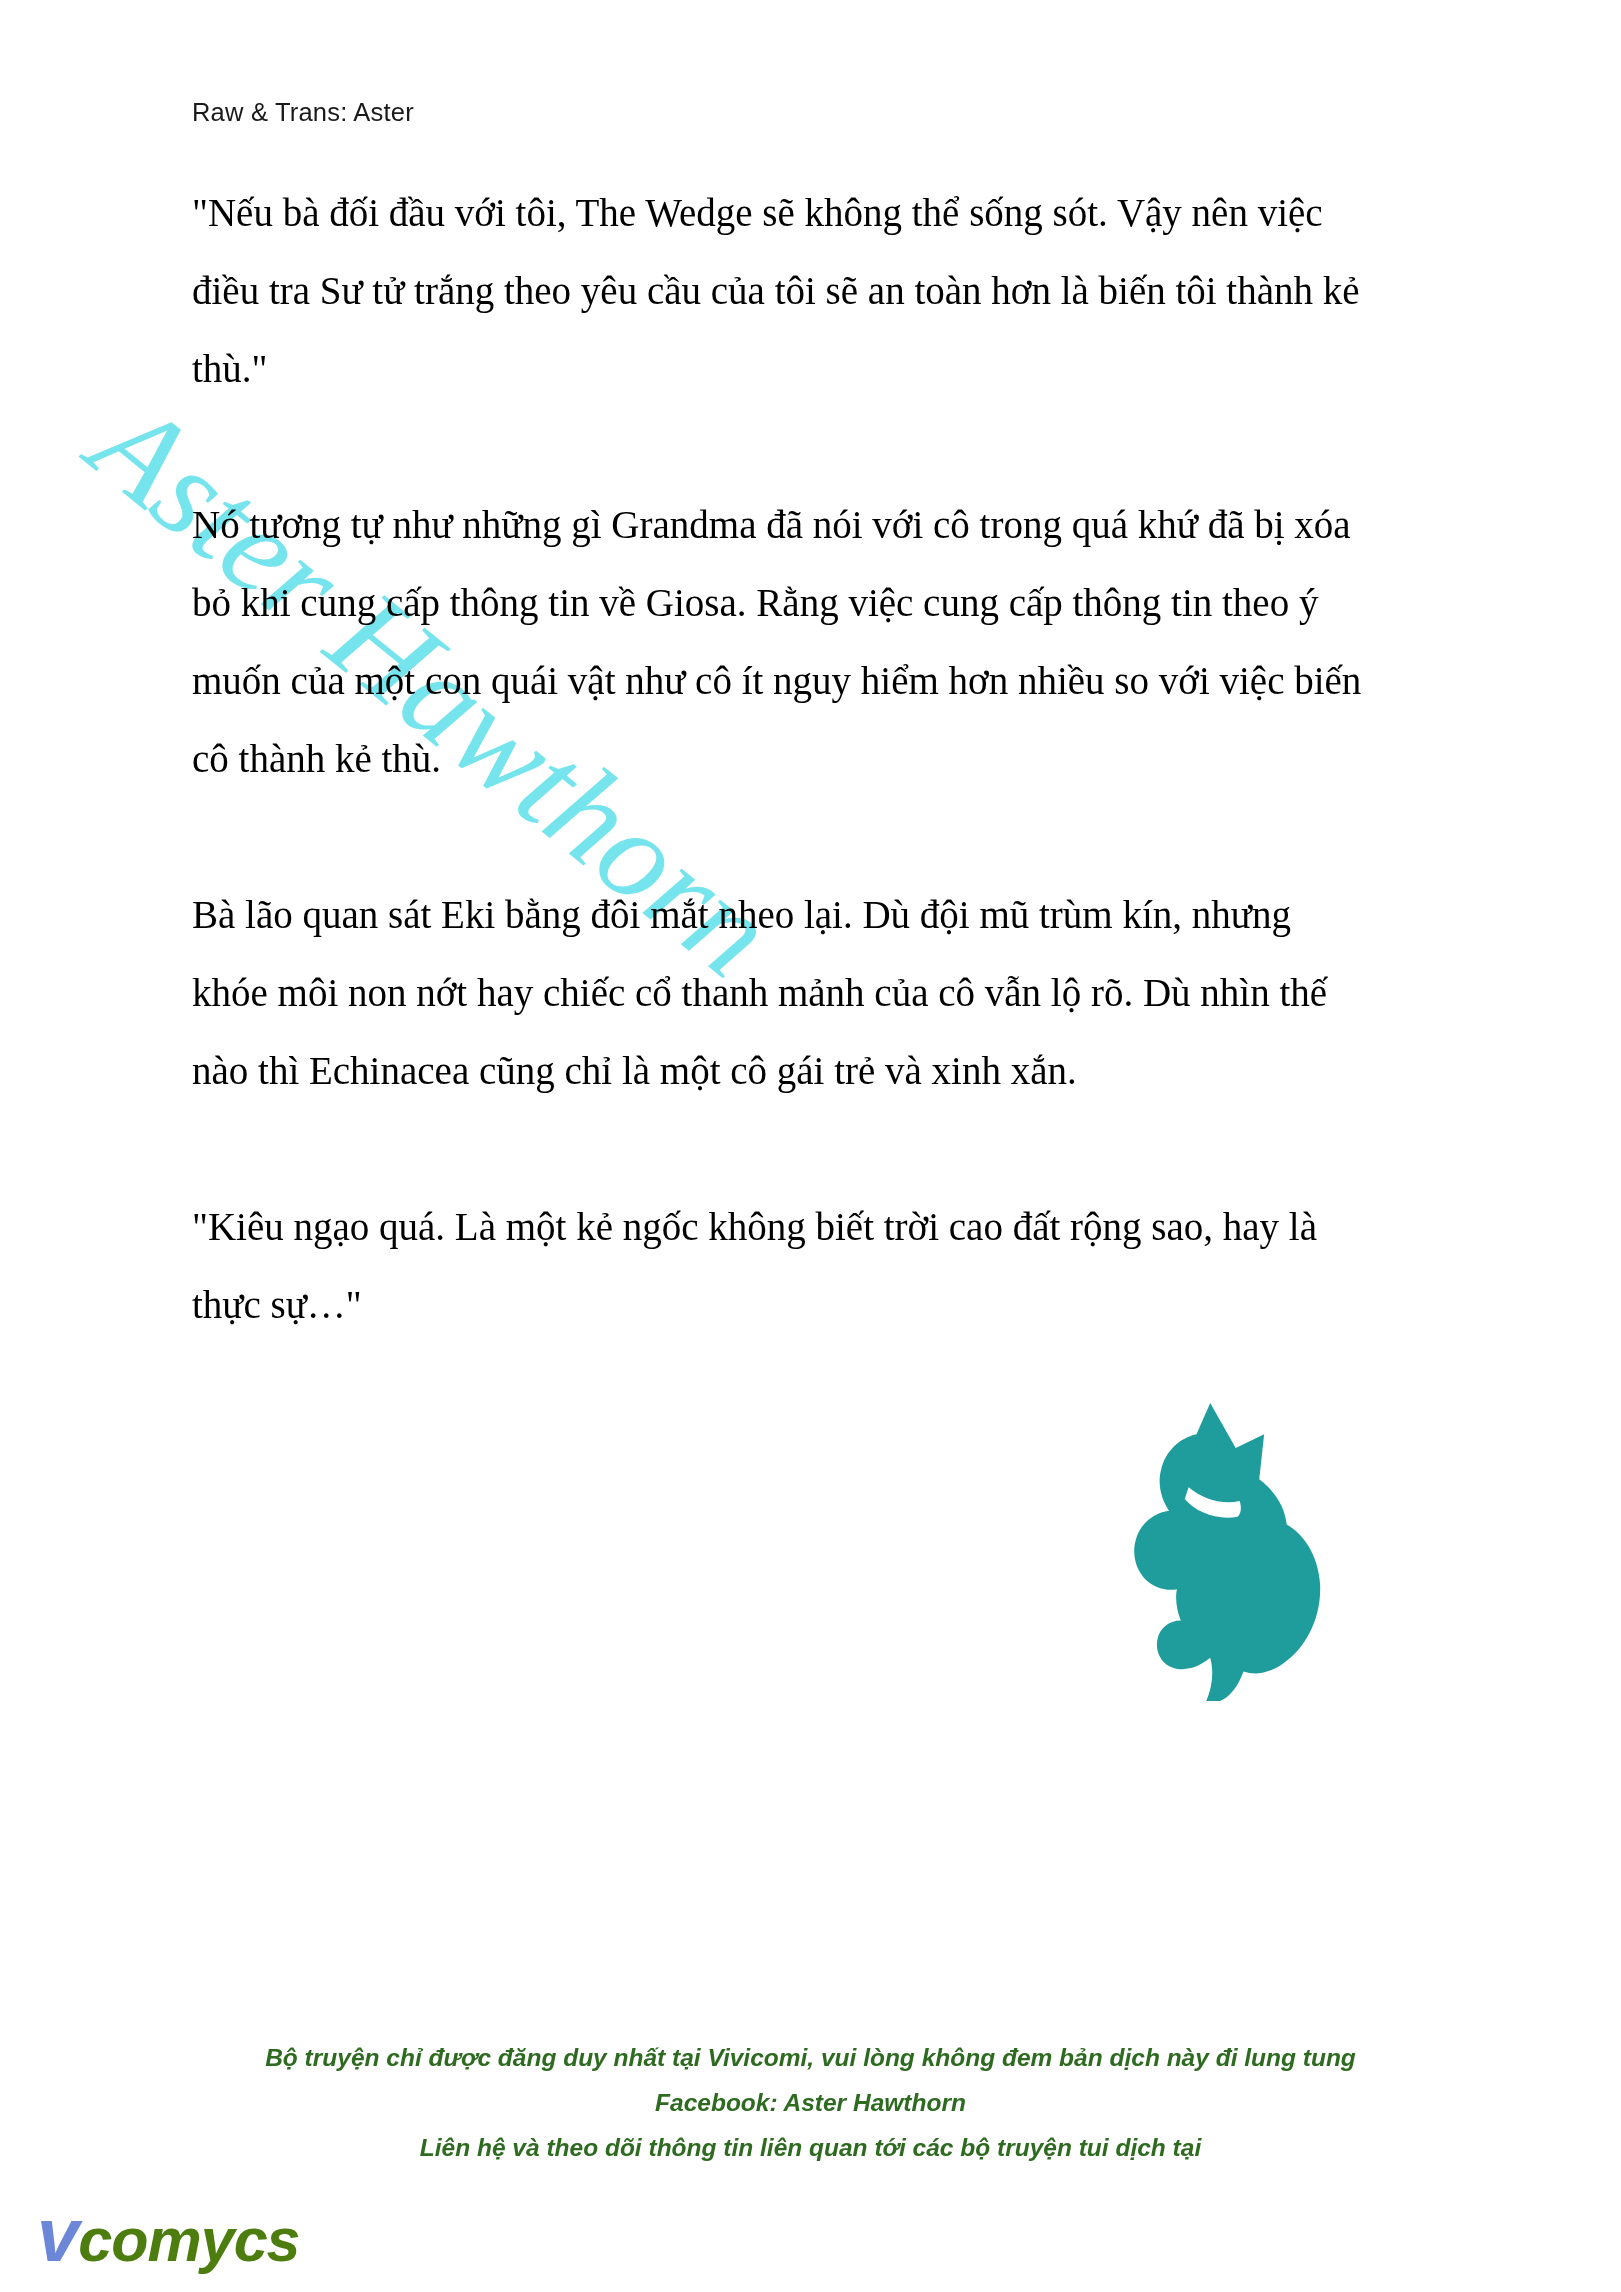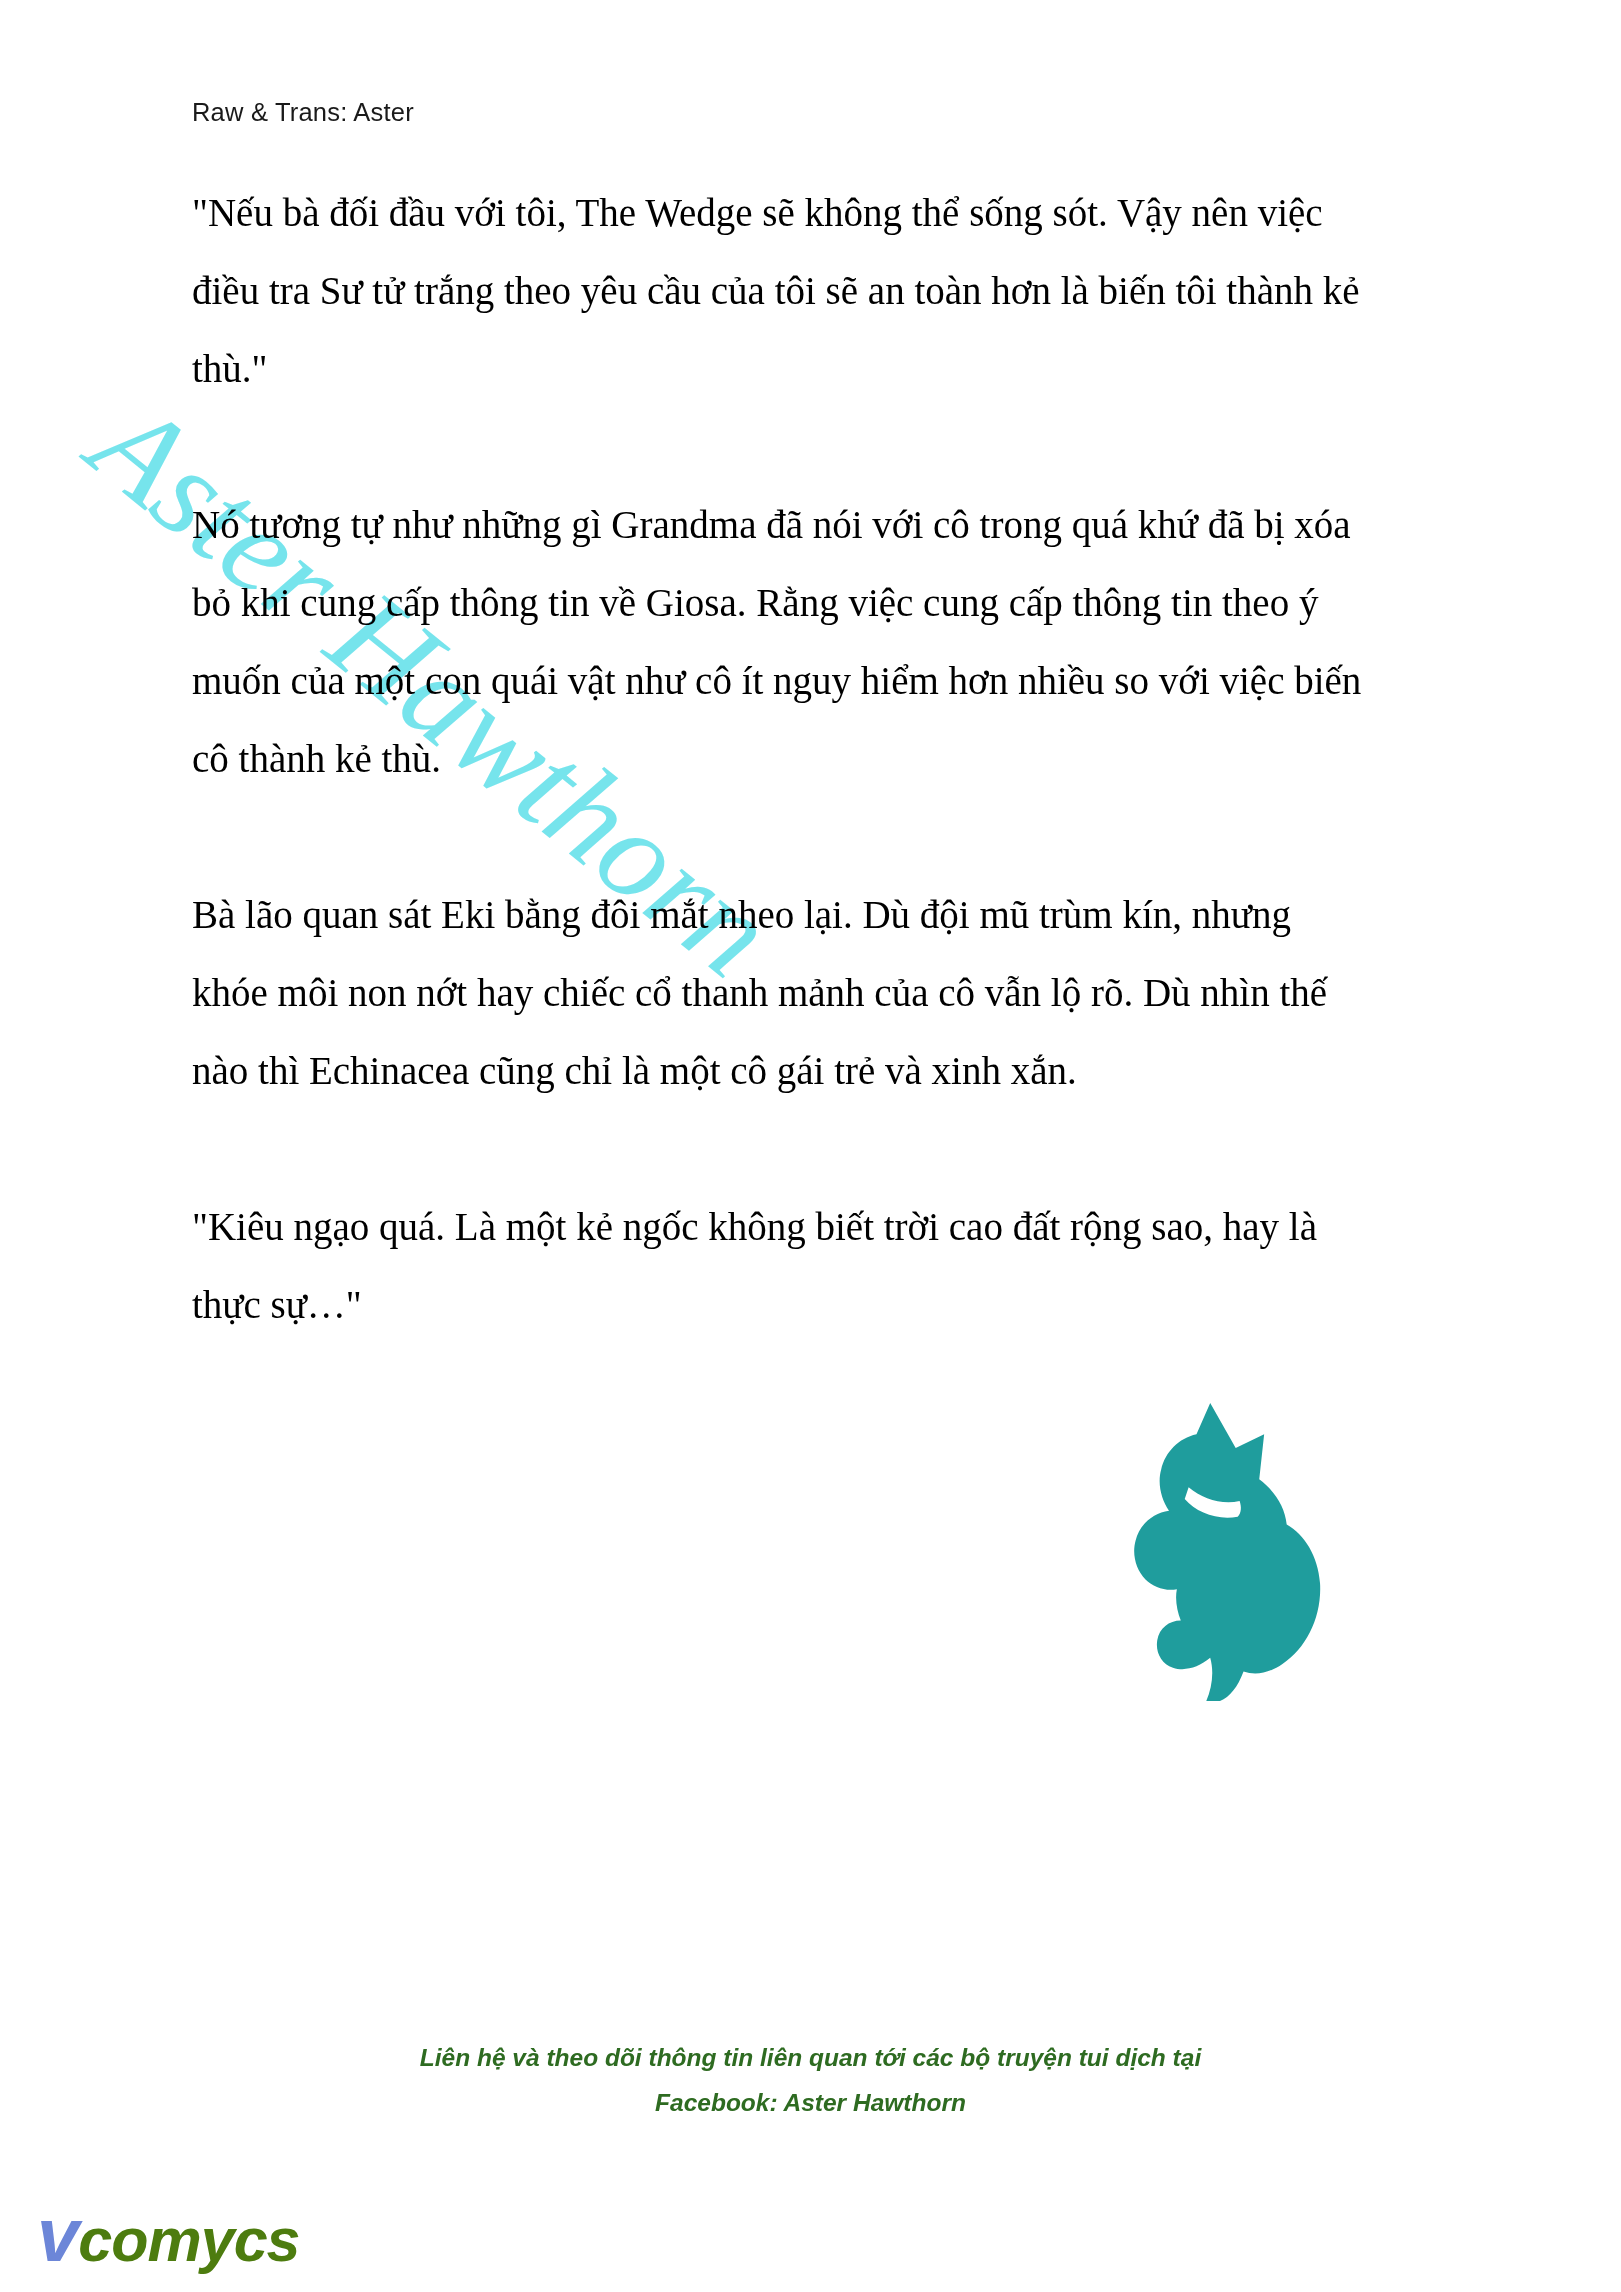--- a/index.html
+++ b/index.html
@@ -166,22 +166,23 @@
   </div>
 
   <div class="content">
     <p class="para">"Nếu bà đối đầu với tôi, The Wedge sẽ không thể sống sót. Vậy nên việc điều tra Sư tử trắng theo yêu cầu của tôi sẽ an toàn hơn là biến tôi thành kẻ thù."</p>
     <p class="para">Nó tương tự như những gì Grandma đã nói với cô trong quá khứ đã bị xóa bỏ khi cung cấp thông tin về Giosa. Rằng việc cung cấp thông tin theo ý muốn của một con quái vật như cô ít nguy hiểm hơn nhiều so với việc biến cô thành kẻ thù.</p>
     <p class="para">Bà lão quan sát Eki bằng đôi mắt nheo lại. Dù đội mũ trùm kín, nhưng khóe môi non nớt hay chiếc cổ thanh mảnh của cô vẫn lộ rõ. Dù nhìn thế nào thì Echinacea cũng chỉ là một cô gái trẻ và xinh xắn.</p>
     <p class="para">"Kiêu ngạo quá. Là một kẻ ngốc không biết trời cao đất rộng sao, hay là thực sự…"</p>
   </div>
 
   <div class="footer">
+    <div class="footer-line">Bộ truyện chỉ được đăng duy nhất tại Vivicomi, vui lòng không đem bản dịch này đi lung tung</div>
+    <div class="footer-line">Facebook: Aster Hawthorn</div>
     <div class="footer-line">Liên hệ và theo dõi thông tin liên quan tới các bộ truyện tui dịch tại</div>
-    <div class="footer-line">Facebook: Aster Hawthorn</div>
   </div>
 
   <div class="logo">
     <div class="logo-text">Vcomycs</div>
   </div>
 
 </div>
 
 
 </body></html>

